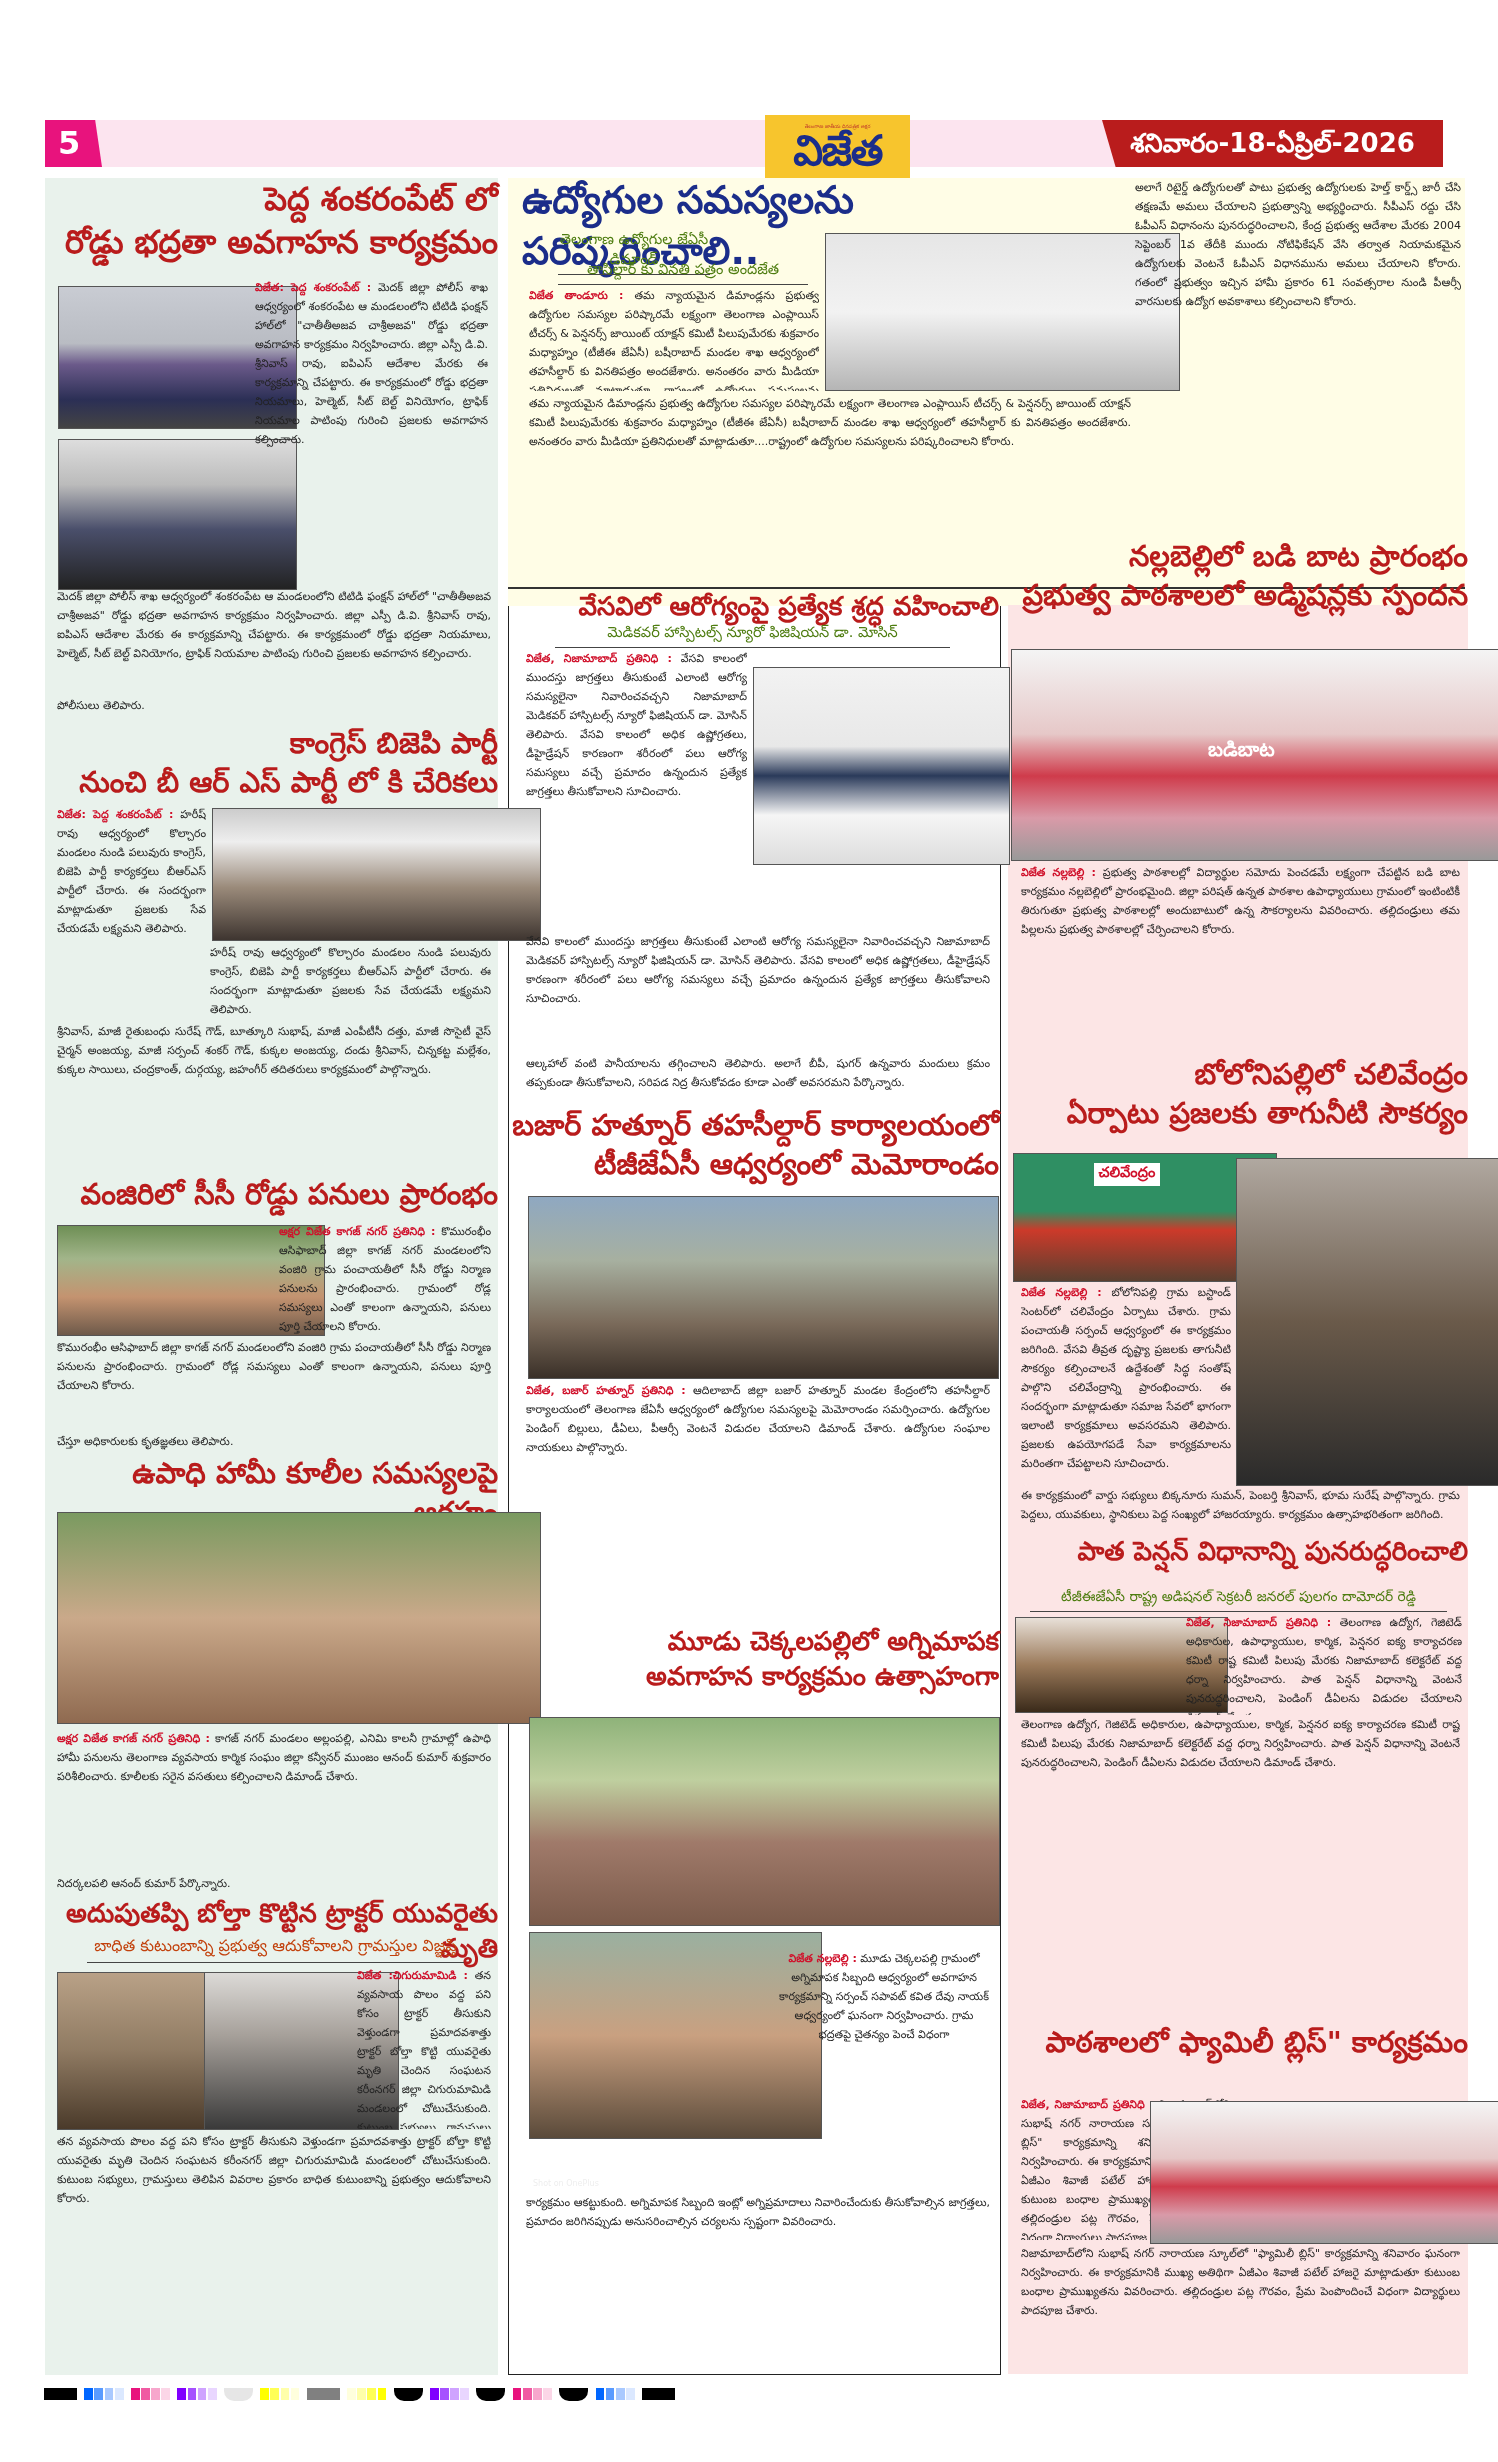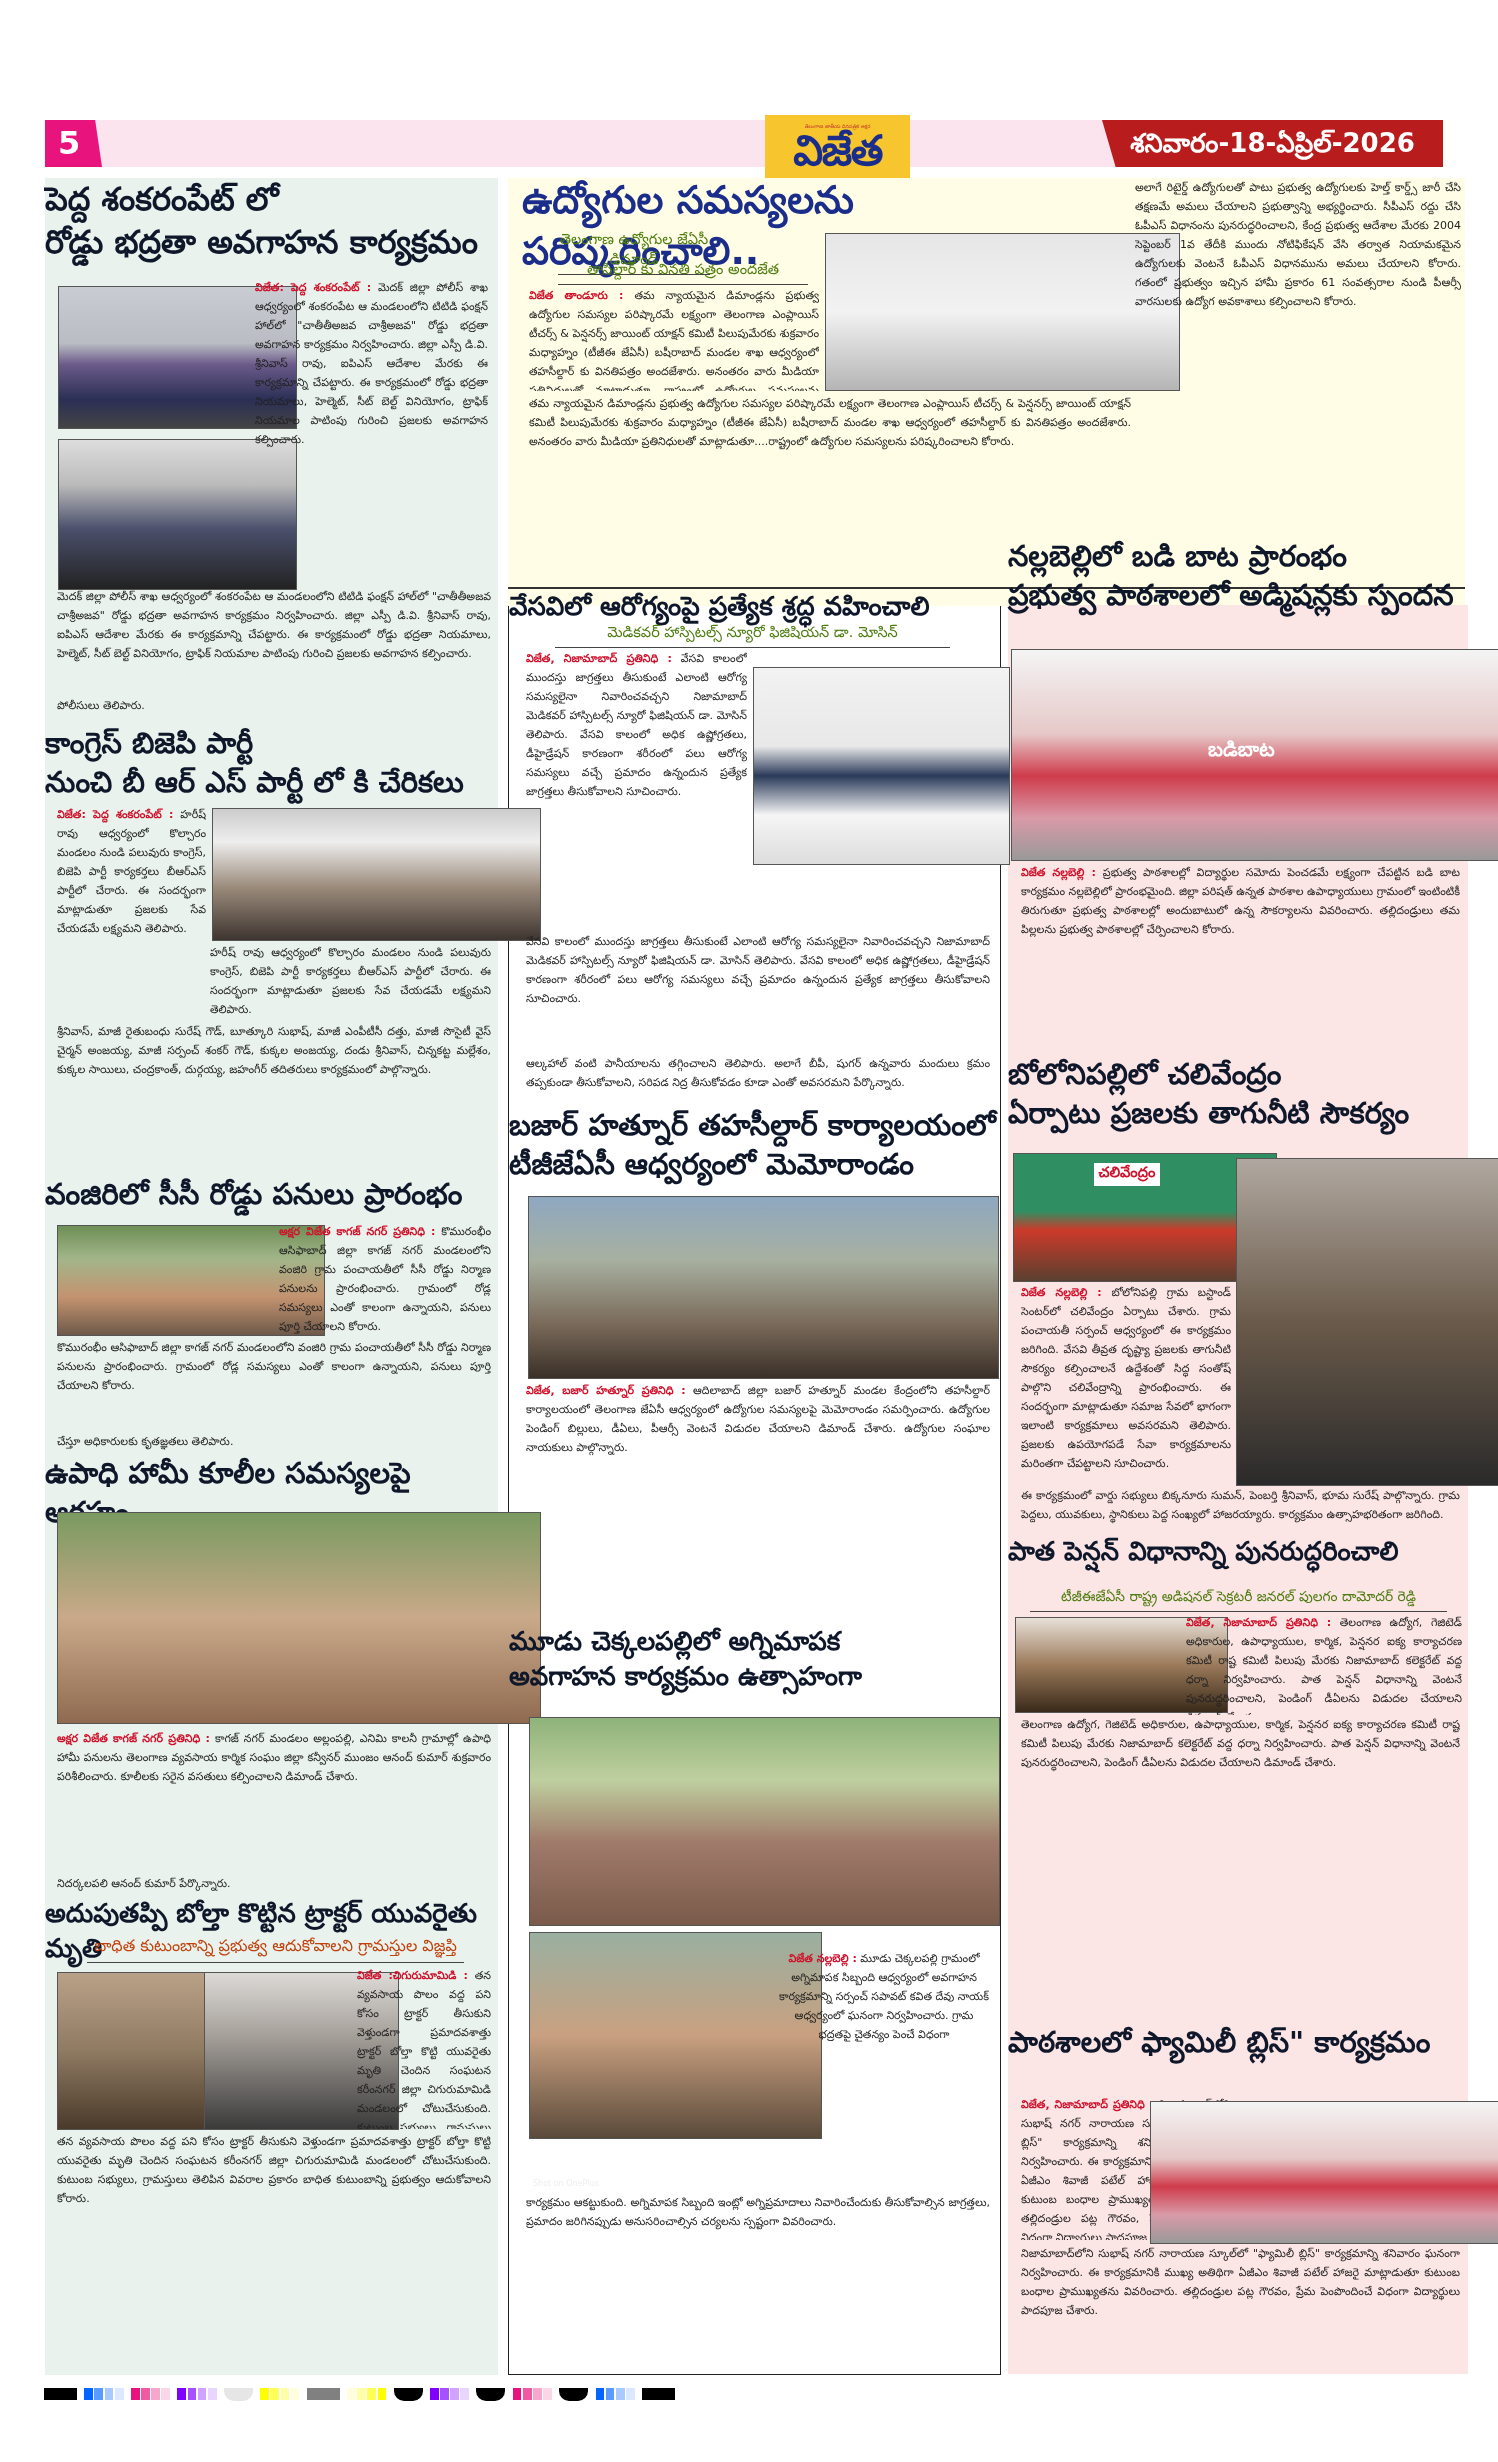--- a/index.html
+++ b/index.html
@@ -19,21 +19,21 @@
           display:flex; flex-direction:column; align-items:center; justify-content:center; }
   .logo .tag { font-size:5px; color:#c0392b; }
   .logo .name { font-size:42px; font-weight:bold; color:#1b2d8a; line-height:42px; letter-spacing:-1.5px; }
 
   
   .col-left  { left:45px;  top:178px; width:453px; height:2197px; background:#e9f2ec; }
   .col-mid   { left:508px; top:178px; width:493px; height:2197px; background:#ffffff; border:1.5px solid #222; box-sizing:border-box; }
   .top-banner{ left:508px; top:178px; width:957px; height:428px; background:#fffde6; }
   .col-right { left:1008px; top:605px; width:460px; height:1769px; background:#fce5e5; }
 
-  .headline { font-weight:bold; color:#0f172a; text-align:left; line-height:1.35; }
+  .headline { font-weight:bold; color:#b91c1c; text-align:right; line-height:1.35; }
   .hl-xl { font-size:32px; }
   .hl-l { font-size:29px; }
   .hl-m { font-size:26px; }
   .hl-blue { color:#1b2d8a; font-size:38px; font-weight:900; text-align:left; }
   .subhead { font-size:16px; text-align:center; border-bottom:1.5px solid #444; padding-bottom:2.9px; }
   .subhead.red { color:#c2410c; }
   .subhead.dark { color:#4d7c0f; }
   .dateline { color:#d0112b; font-weight:bold; }
   .body { font-size:11px; line-height:19px; text-align:justify; color:#222; }
 

